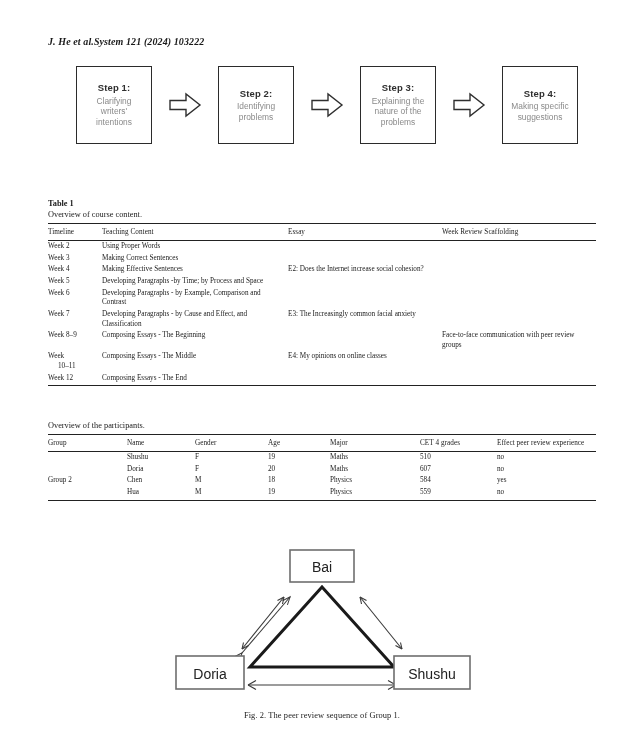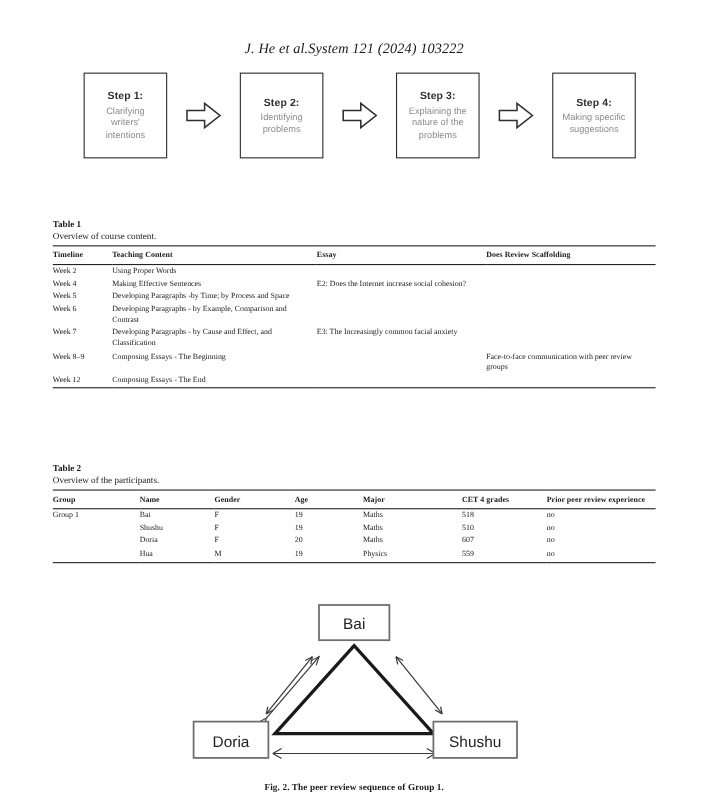--- a/index.html
+++ b/index.html
@@ -16,24 +16,24 @@
     overflow: hidden;
   }
 
   
   .running-head {
     position: absolute;
     top: 36px;
     left: 48px;
     right: 48px;
     display: flex;
-    justify-content: center;
+    justify-content: flex-start;
     font-style: italic;
-    font-weight: normal;
-    font-size: 13px;
+    font-weight: bold;
+    font-size: 10px;
     letter-spacing: .1px;
   }
 
   
   .fig1-wrap {
     position: absolute;
     top: 66px;
     left: 48px;
     right: 48px;
   }
@@ -101,21 +101,21 @@
     margin-bottom: 4px;
   }
   table.data {
     width: 100%;
     border-collapse: collapse;
     font-size: 7.2px;
     table-layout: fixed;
   }
   table.data thead th {
     text-align: left;
-    font-weight: bold;
+    font-weight: normal;
     padding: 4px 2px 4px 0;
     border-top: 1.1px solid #222;
     border-bottom: 1.1px solid #222;
     vertical-align: bottom;
     letter-spacing: .05px;
   }
   table.data tbody td {
     text-align: left;
     padding: 1.1px 6px 1.1px 0;
     vertical-align: top;
@@ -155,21 +155,21 @@
     left: 48px;
     right: 48px;
   }
   .fig2-canvas {
     display: block;
     margin: 0 auto;
   }
   .fig2-caption {
     text-align: center;
     font-size: 8.4px;
-    font-weight: bold;
+    font-weight: normal;
     margin-top: 6px;
     letter-spacing: .1px;
   }
   .node-label {
     font-family: "Liberation Sans", sans-serif;
     font-size: 14px;
     fill: #222;
   }
 </style>
 </head>
@@ -228,27 +228,33 @@
         <col class="c1">
         <col class="c2">
         <col class="c3">
         <col class="c4">
       </colgroup>
     <thead>
       <tr>
         <th>Timeline</th>
         <th>Teaching Content</th>
         <th>Essay</th>
-        <th>Does Review Scaffolding</th>
+        <th>Week Review Scaffolding</th>
       </tr>
     </thead>
     <tbody>
       <tr>
         <td>Week 2</td>
         <td>Using Proper Words</td>
+        <td></td>
+        <td></td>
+      </tr>
+      <tr>
+        <td>Week 3</td>
+        <td>Making Correct Sentences</td>
         <td></td>
         <td></td>
       </tr>
       <tr>
         <td>Week 4</td>
         <td>Making Effective Sentences</td>
         <td>E2: Does the Internet increase social cohesion?</td>
         <td></td>
       </tr>
       <tr>
@@ -269,86 +275,94 @@
         <td>E3: The Increasingly common facial anxiety</td>
         <td></td>
       </tr>
       <tr>
         <td>Week 8–9</td>
         <td>Composing Essays - The Beginning</td>
         <td></td>
         <td>Face-to-face communication with peer review groups</td>
       </tr>
       <tr>
+        <td>
+          <span>Week</span>
+          <span class="indent-wrap">10–11</span>
+        </td>
+        <td>Composing Essays - The Middle</td>
+        <td>E4: My opinions on online classes</td>
+        <td></td>
+      </tr>
+      <tr>
         <td>Week 12</td>
         <td>Composing Essays - The End</td>
         <td></td>
         <td></td>
       </tr>
     </tbody>
     <tfoot>
       <tr>
         <td colspan="4"></td>
       </tr>
     </tfoot>
   </table>
 </div>
 
 <div class="tbl-block" style="top:421px;">
-  <div class="tbl-label">Table 2</div>
   <div class="tbl-subtitle">Overview of the participants.</div>
 
   <table class="data t2">
     <colgroup>
         <col class="c1">
         <col class="c2">
         <col class="c3">
         <col class="c4">
         <col class="c5">
         <col class="c6">
         <col class="c7">
       </colgroup>
     <thead>
       <tr>
         <th>Group</th>
         <th>Name</th>
         <th>Gender</th>
         <th>Age</th>
         <th>Major</th>
         <th>CET 4 grades</th>
-        <th>Prior peer review experience</th>
+        <th>Effect peer review experience</th>
       </tr>
     </thead>
     <tbody>
-      <tr>
-        <td>Group 1</td>
-        <td>Bai</td>
-        <td>F</td>
-        <td>19</td>
-        <td>Maths</td>
-        <td>518</td>
-        <td>no</td>
-      </tr>
       <tr>
         <td></td>
         <td>Shushu</td>
         <td>F</td>
         <td>19</td>
         <td>Maths</td>
         <td>510</td>
         <td>no</td>
       </tr>
       <tr>
         <td></td>
         <td>Doria</td>
         <td>F</td>
         <td>20</td>
         <td>Maths</td>
         <td>607</td>
         <td>no</td>
+      </tr>
+      <tr>
+        <td>Group 2</td>
+        <td>Chen</td>
+        <td>M</td>
+        <td>18</td>
+        <td>Physics</td>
+        <td>584</td>
+        <td>yes</td>
       </tr>
       <tr>
         <td></td>
         <td>Hua</td>
         <td>M</td>
         <td>19</td>
         <td>Physics</td>
         <td>559</td>
         <td>no</td>
       </tr>

